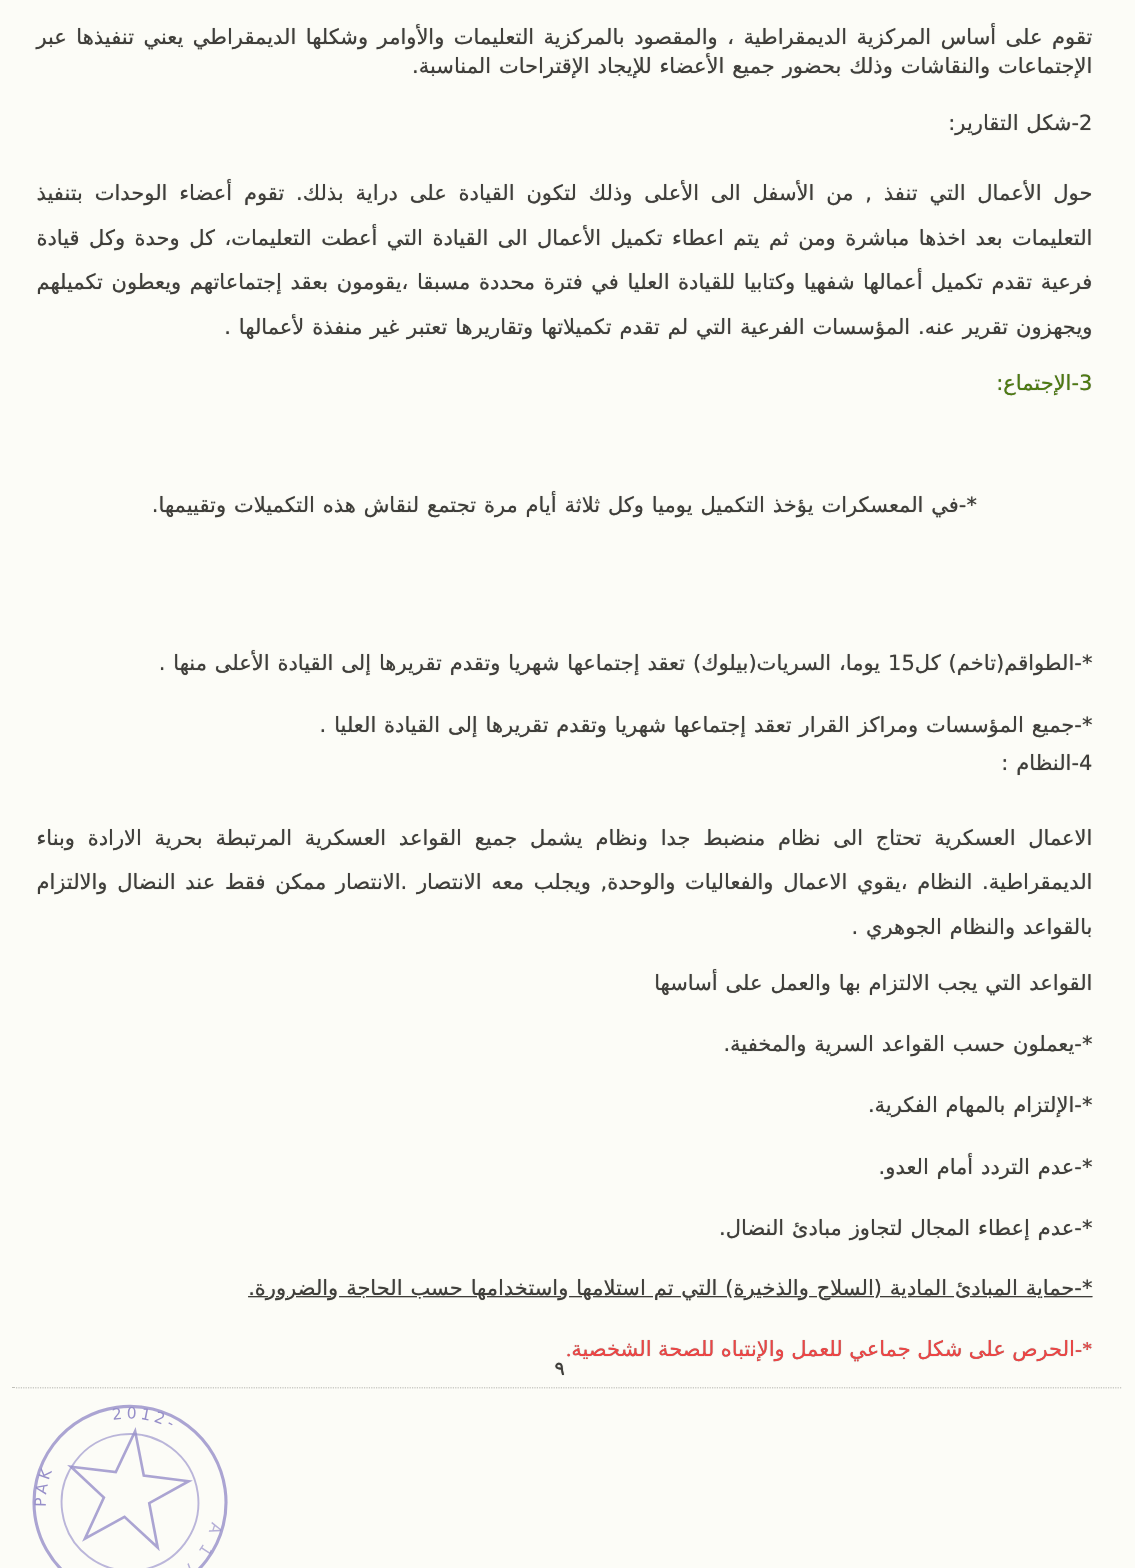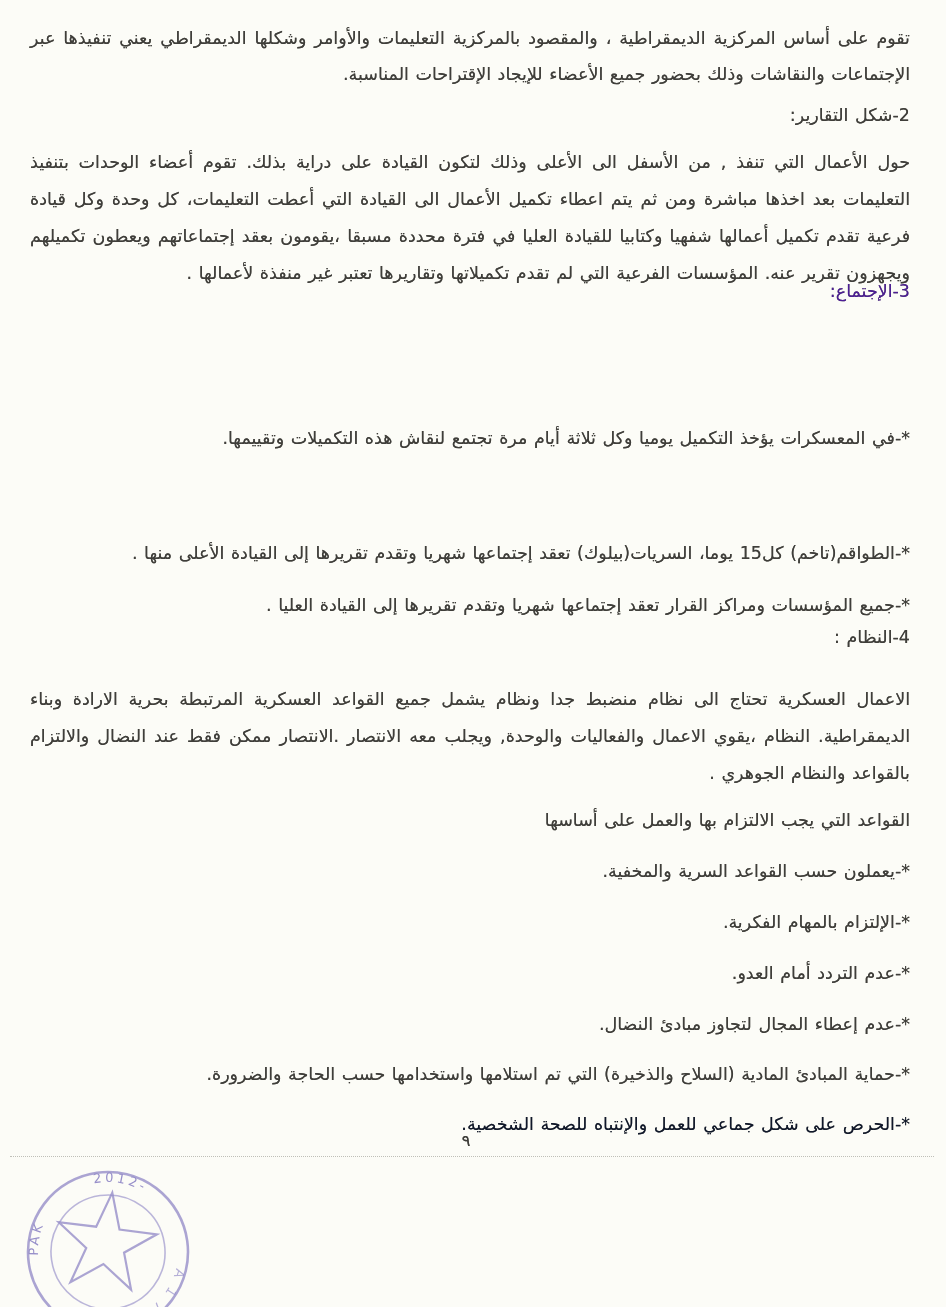--- a/index.html
+++ b/index.html
@@ -21,21 +21,21 @@
     line-height:34px;
     text-shadow:0 0 .6px rgba(62,61,56,.75);
     letter-spacing:0;
     word-spacing:1px;
   }
   .just{
     text-align:justify;
     text-align-last:right;
     line-height:37px;
   }
-  .intro{line-height:36px;}
+  .intro{line-height:24px;}
   .single{text-align:right;white-space:nowrap;}
   .head{font-weight:normal;margin:0;font-size:17.5px;text-align:right;}
   .divider{
     position:absolute;
     left:10px;right:12px;top:1156px;
     border-top:1.6px dotted #b5b5ae;
     opacity:.85;
   }
   .pagenum{
     position:absolute;
@@ -57,51 +57,51 @@
     letter-spacing:3px;
   }
 </style>
 </head>
 <body style="background: rgb(252, 252, 247);">
 
 <div class="page">
 
   <p class="blk just intro" style="top: 2px; color: rgb(63, 62, 58);">تقوم على أساس المركزية الديمقراطية ، والمقصود بالمركزية التعليمات والأوامر وشكلها الديمقراطي يعني تنفيذها عبر الإجتماعات والنقاشات وذلك بحضور جميع الأعضاء للإيجاد الإقتراحات المناسبة.</p>
 
-  <h2 class="blk head" style="top: 98px; color: rgb(63, 62, 58);">2-شكل التقارير:</h2>
+  <h2 class="blk head" style="top: 86px; color: rgb(63, 62, 58);">2-شكل التقارير:</h2>
 
   <p class="blk just" style="top: 126px; color: rgb(63, 62, 58);">حول الأعمال التي تنفذ , من الأسفل الى الأعلى وذلك لتكون القيادة على دراية بذلك. تقوم أعضاء الوحدات بتنفيذ التعليمات بعد اخذها مباشرة ومن ثم يتم اعطاء تكميل الأعمال الى القيادة التي أعطت التعليمات، كل وحدة وكل قيادة فرعية تقدم تكميل أعمالها شفهيا وكتابيا للقيادة العليا في فترة محددة مسبقا ،يقومون بعقد إجتماعاتهم ويعطون تكميلهم ويجهزون تقرير عنه. المؤسسات الفرعية التي لم تقدم تكميلاتها وتقاريرها تعتبر غير منفذة لأعمالها .</p>
 
-  <h2 class="blk head" style="top: 274px; color: #4c1d95;">3-الإجتماع:</h2>
+  <h2 class="blk head" style="top: 303px; color: #4d7c0f;">3-الإجتماع:</h2>
 
 
-  <p class="blk single" style="top: 403px; color: rgb(63, 62, 58);">*-في المعسكرات يؤخذ التكميل يوميا وكل ثلاثة أيام مرة تجتمع لنقاش هذه التكميلات وتقييمها.</p>
+  <p class="blk single" style="top: 387px; color: rgb(63, 62, 58); text-align: center;">*-في المعسكرات يؤخذ التكميل يوميا وكل ثلاثة أيام مرة تجتمع لنقاش هذه التكميلات وتقييمها.</p>
 
 
   <p class="blk single" style="top: 518px; color: rgb(63, 62, 58);">*-الطواقم(تاخم) كل15 يوما، السريات(بيلوك) تعقد إجتماعها شهريا وتقدم تقريرها إلى القيادة الأعلى منها .</p>
 
   <p class="blk single" style="top: 570px; color: rgb(63, 62, 58);">*-جميع المؤسسات ومراكز القرار تعقد إجتماعها شهريا وتقدم تقريرها إلى القيادة العليا .</p>
 
   <h2 class="blk head" style="top: 620px; color: rgb(63, 62, 58);">4-النظام :</h2>
 
   <p class="blk just" style="top: 663px; color: rgb(63, 62, 58);">الاعمال العسكرية تحتاج الى نظام منضبط جدا ونظام يشمل جميع القواعد العسكرية المرتبطة بحرية الارادة وبناء الديمقراطية. النظام ،يقوي الاعمال والفعاليات والوحدة, ويجلب معه الانتصار .الانتصار ممكن فقط عند النضال والالتزام بالقواعد والنظام الجوهري .</p>
 
   <p class="blk single" style="top: 836px; color: rgb(63, 62, 58);">*-يعملون حسب القواعد السرية والمخفية.</p>
 
   <p class="blk single" style="top: 785px; color: rgb(63, 62, 58);">القواعد التي يجب الالتزام بها والعمل على أساسها</p>
 
   <p class="blk single" style="top: 887px; color: rgb(63, 62, 58);">*-الإلتزام بالمهام الفكرية.</p>
 
   <p class="blk single" style="top: 938px; color: rgb(63, 62, 58);">*-عدم التردد أمام العدو.</p>
 
   <p class="blk single" style="top: 989px; color: rgb(63, 62, 58);">*-عدم إعطاء المجال لتجاوز مبادئ النضال.</p>
 
-  <p class="blk single" style="top: 1039px; color: rgb(63, 62, 58);">*-حماية المبادئ المادية (السلاح والذخيرة) التي تم استلامها واستخدامها حسب الحاجة والضرورة.</p>
+  <p class="blk single" style="top: 1039px; color: rgb(63, 62, 58); text-decoration: underline;">*-حماية المبادئ المادية (السلاح والذخيرة) التي تم استلامها واستخدامها حسب الحاجة والضرورة.</p>
 
-  <p class="blk single" style="top: 1089px; color: #0f172a;">*-الحرص على شكل جماعي للعمل والإنتباه للصحة الشخصية.</p>
+  <p class="blk single" style="top: 1089px; color: #ef4444; font-family: Liberation Serif, serif;">*-الحرص على شكل جماعي للعمل والإنتباه للصحة الشخصية.</p>
 
   <div class="divider" style="border-top-color: rgb(181, 181, 174);"></div>
 
   <div class="pagenum" style="color: rgb(63, 62, 58);">٩</div>
 
   <svg class="stamp" viewBox="0 0 240 240">
     <defs>
       <path id="stamp-text-circle" d="M120,50 A70,70 0 1 1 120,190 A70,70 0 1 1 120,50" fill="none"></path>
     </defs>
     <circle cx="120" cy="120" r="80" fill="none" stroke-width="2.6" opacity="0.8" stroke="#7b71bd"></circle>

